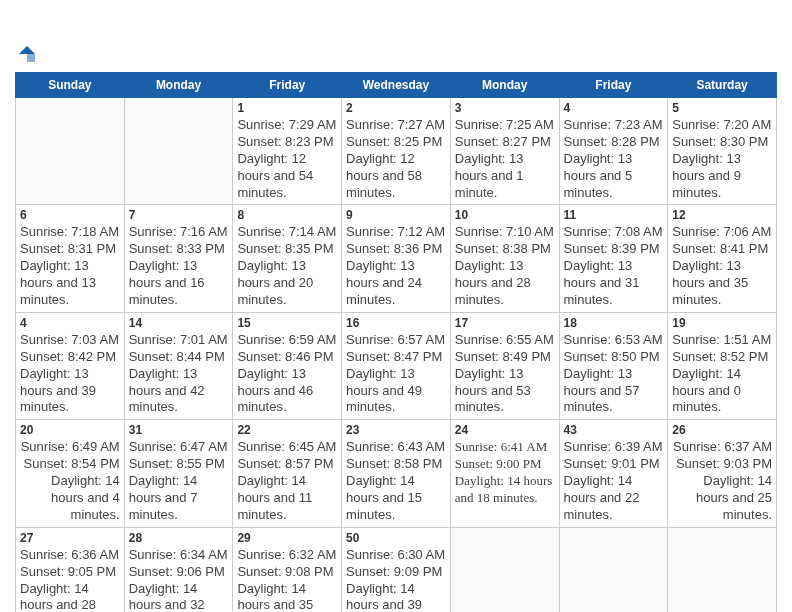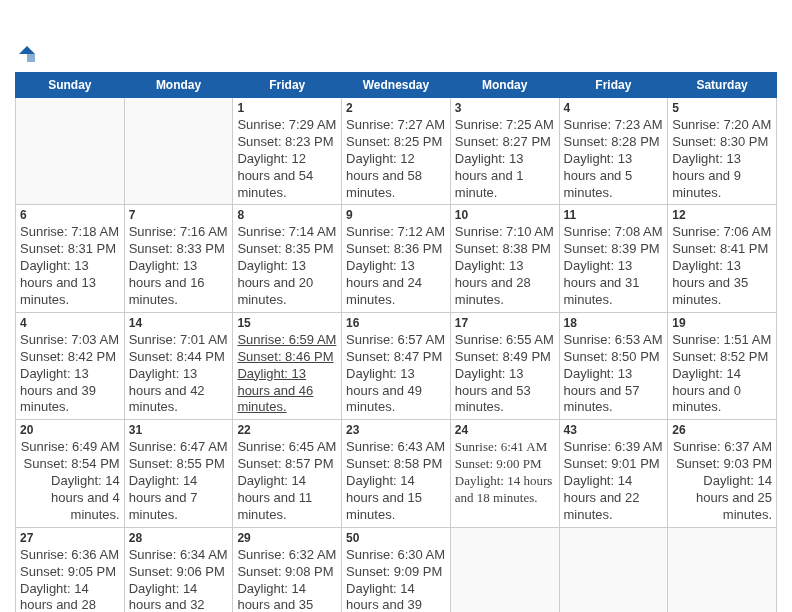--- a/index.html
+++ b/index.html
@@ -213,21 +213,21 @@
 Daylight: 13 hours and 39 minutes.</div>
           </td>
           <td class="cal-cell">
             <span class="day-num">14</span>
             <div class="cell-info" style="white-space: pre-line;">Sunrise: 7:01 AM
 Sunset: 8:44 PM
 Daylight: 13 hours and 42 minutes.</div>
           </td>
           <td class="cal-cell">
             <span class="day-num">15</span>
-            <div class="cell-info" style="white-space: pre-line; text-decoration: underline;">Sunrise: 6:59 AM
+            <div class="cell-info" style="white-space: pre-line;">Sunrise: 6:59 AM
 Sunset: 8:46 PM
 Daylight: 13 hours and 46 minutes.</div>
           </td>
           <td class="cal-cell">
             <span class="day-num">16</span>
             <div class="cell-info" style="white-space: pre-line;">Sunrise: 6:57 AM
 Sunset: 8:47 PM
 Daylight: 13 hours and 49 minutes.</div>
           </td>
           <td class="cal-cell">

